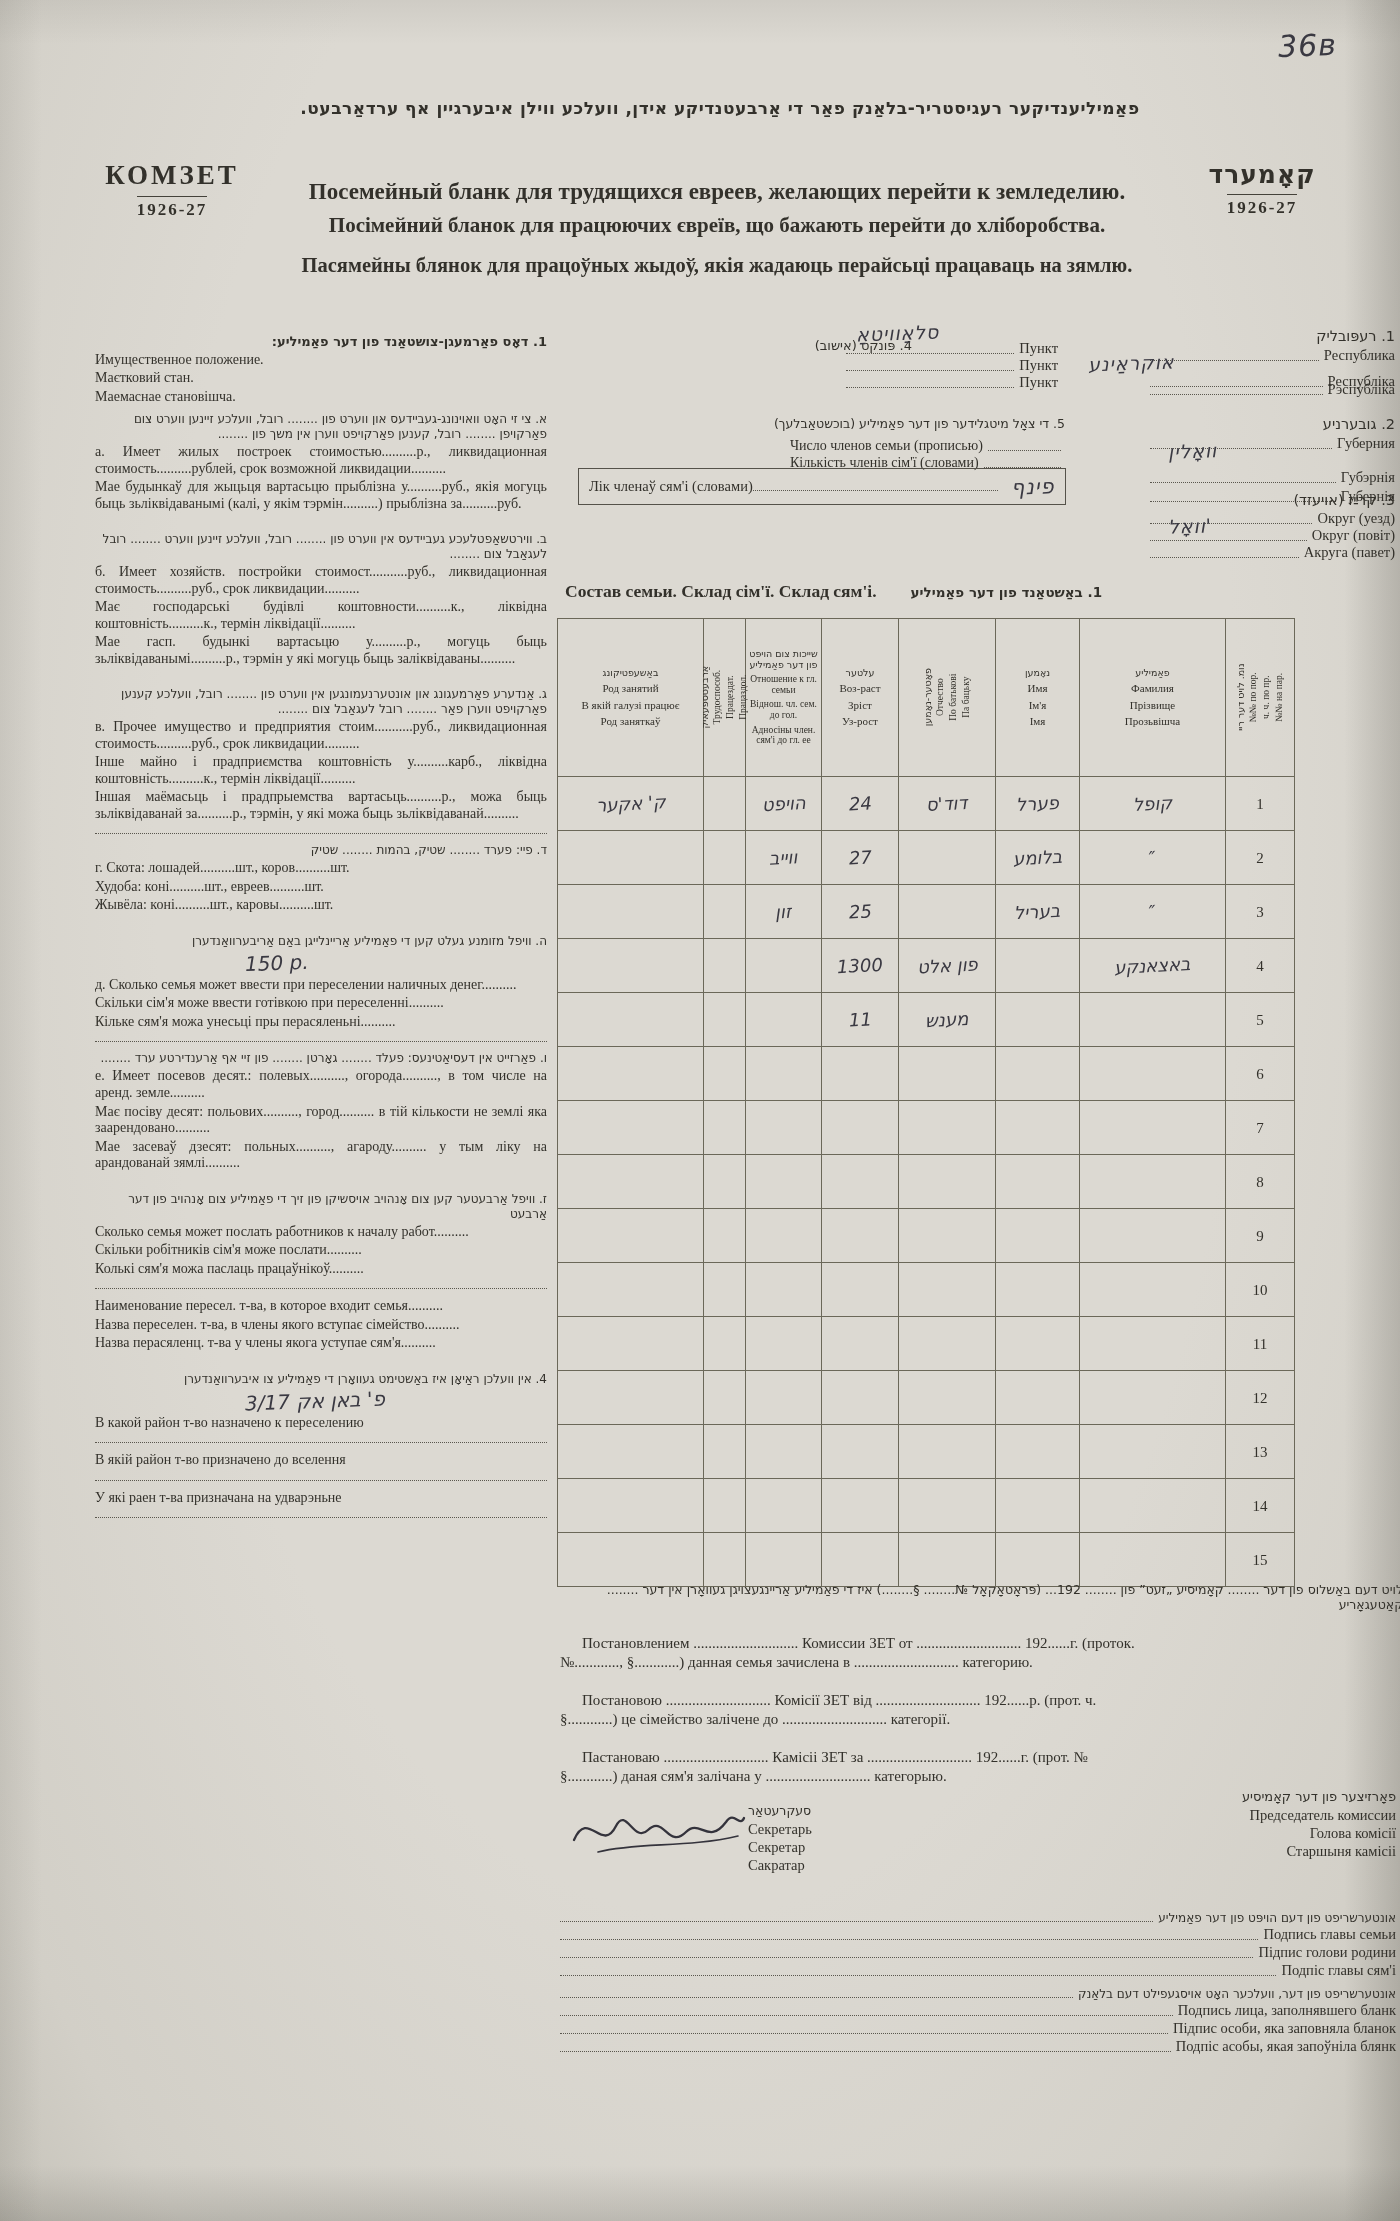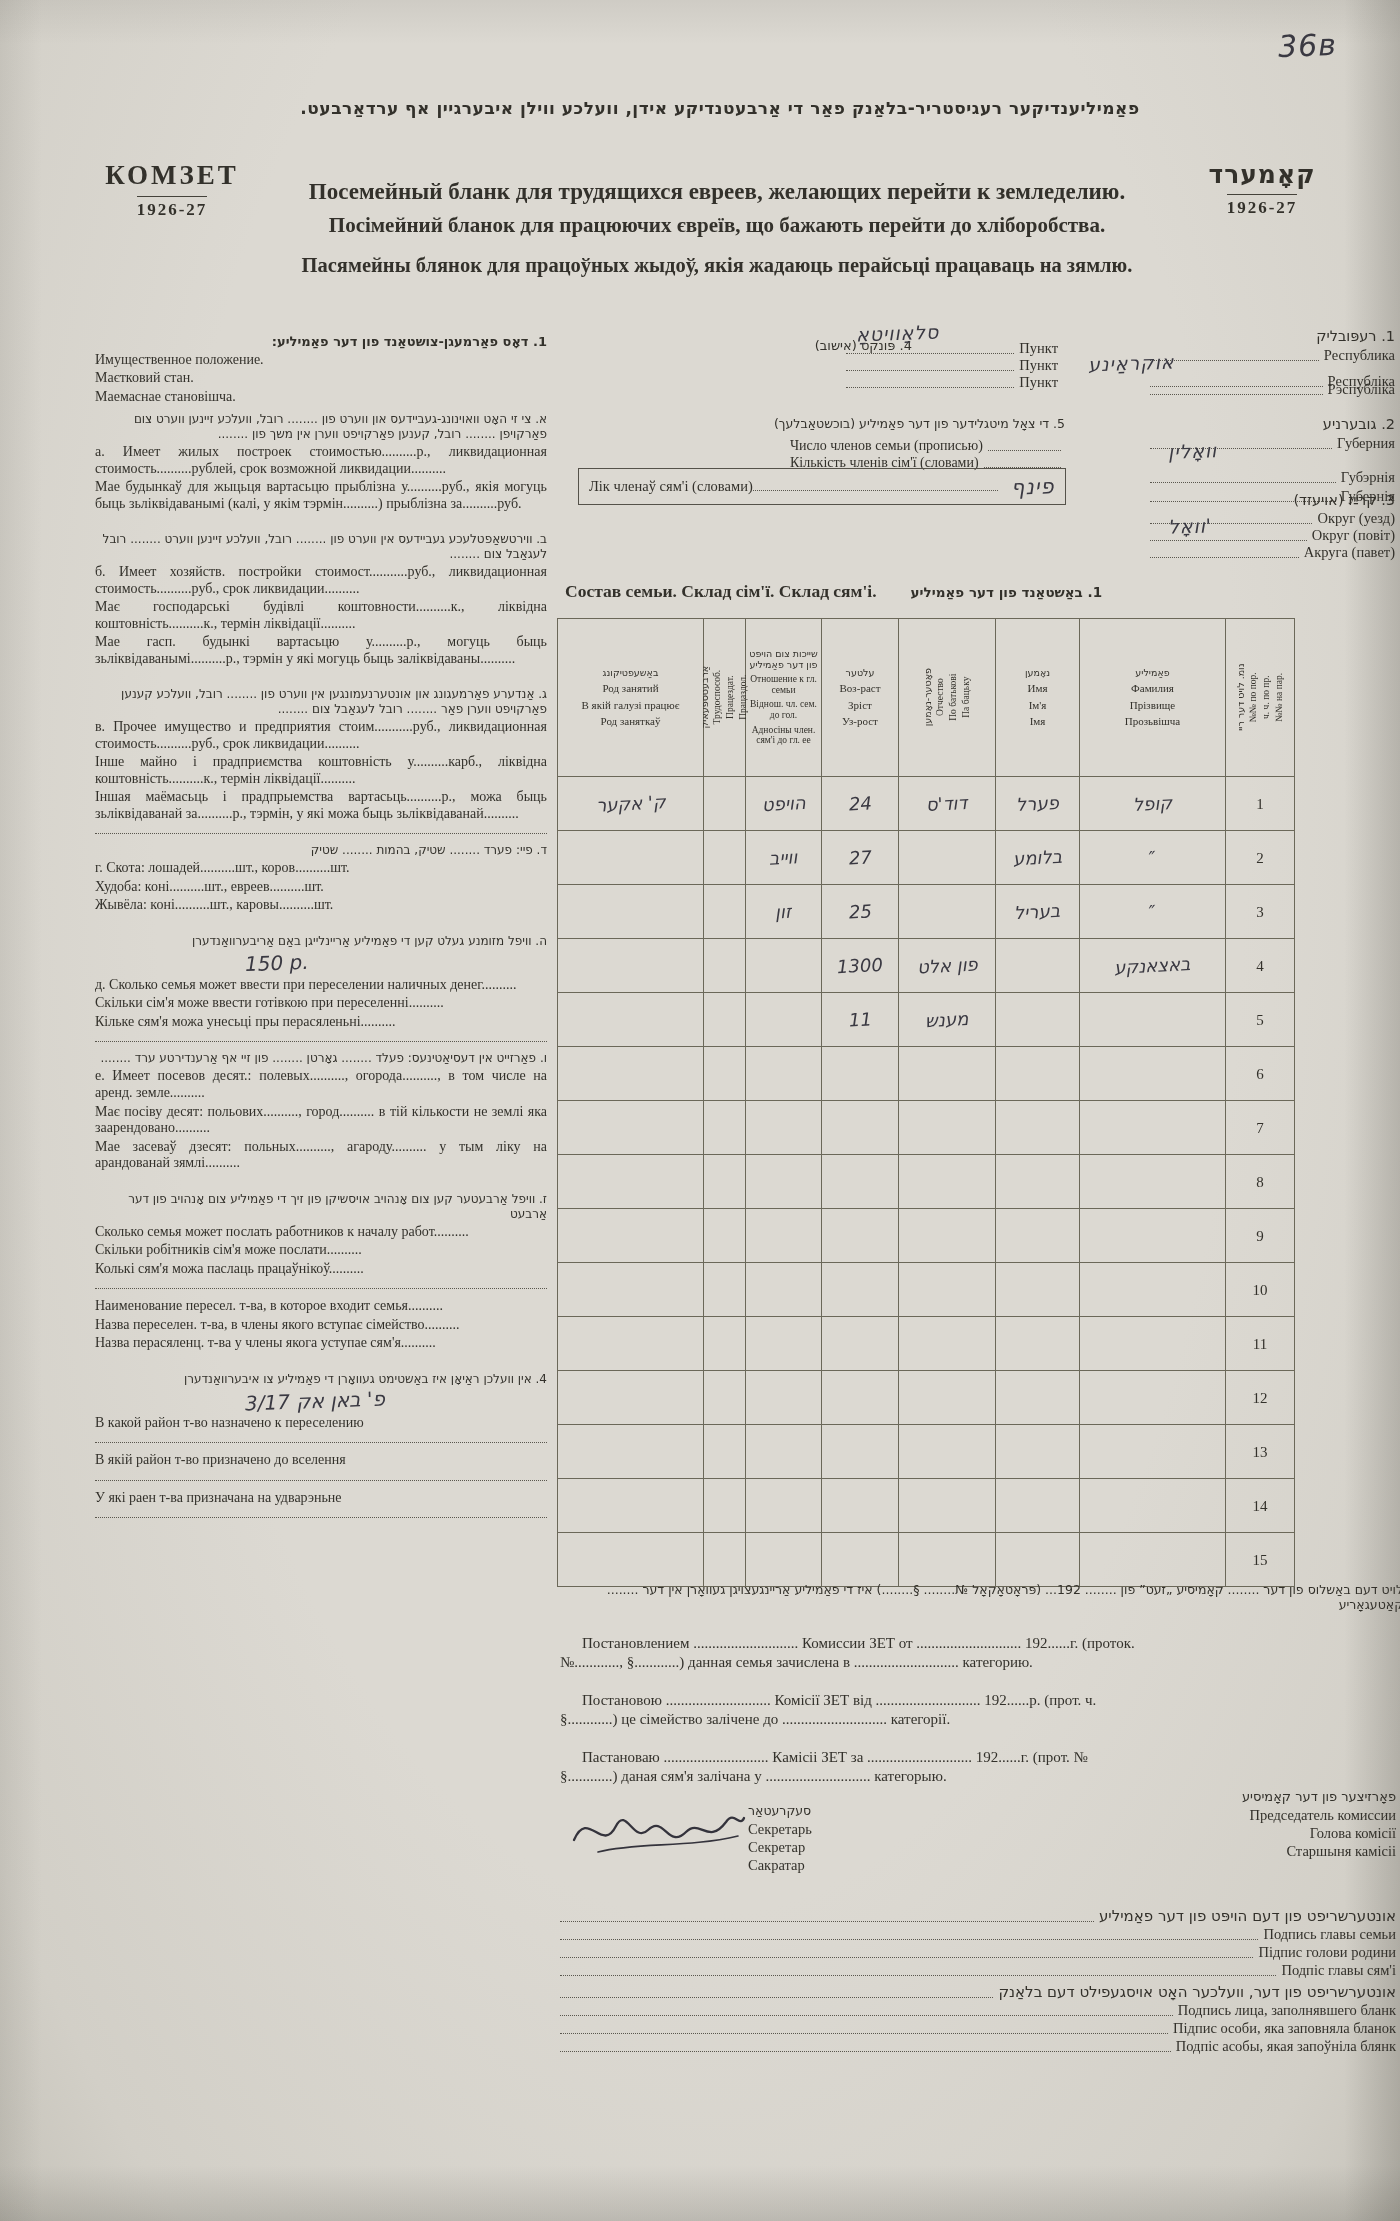--- a/index.html
+++ b/index.html
@@ -83,21 +83,21 @@
   .sig-svg{left:568px;top:1792px;}
   .secstack{left:748px;top:1802px;width:120px;text-align:left;}
   .secstack div{font-size:14.5px;line-height:18px;}
   .secstack .yid{font-size:12.5px;}
   .chairstack{left:1048px;top:1788px;width:348px;text-align:right;}
   .chairstack div{font-size:14.5px;line-height:18px;}
   .chairstack .yid{font-size:13px;}
   .sigblock{left:560px;width:836px;}
   .sigrow{display:flex;align-items:flex-end;height:17px;font-size:14.5px;margin-bottom:1px;}
   .sigrow .lbl{white-space:nowrap;}
-  .sigrow .yid{font-size:15px;margin-top:16px;}
+  .sigrow .yid{font-size:12px;margin-top:16px;}
 </style>
 </head>
 <body>
 
 <div class="sheet">
 
   <div class="abs pagenum hw">36в</div>
 
   <div class="abs top-yi yid">פאַמיליענדיקער רעגיסטריר-בלאַנק פאַר די אַרבעטנדיקע אידן, וועלכע ווילן איבערגיין אף ערדאַרבעט.</div>
 

